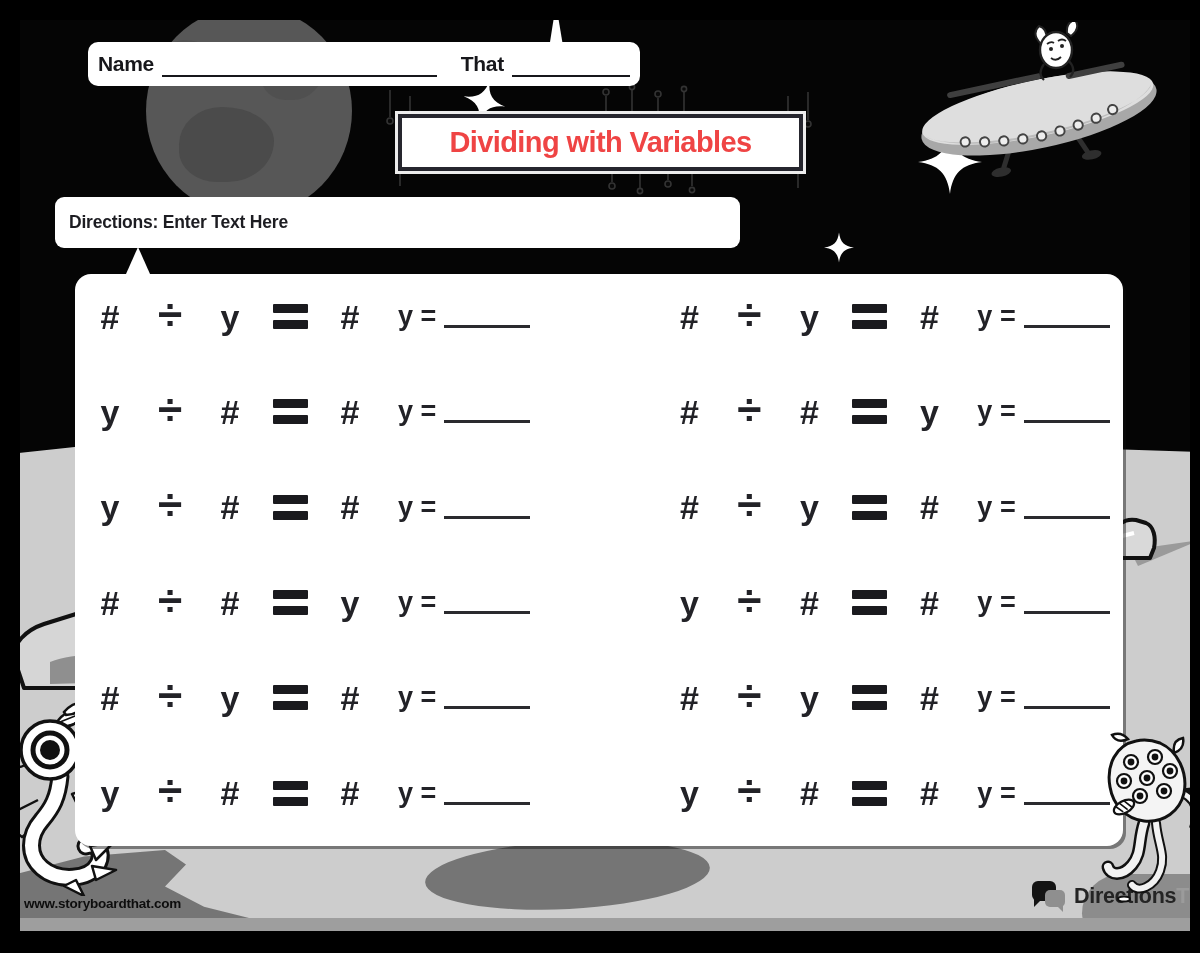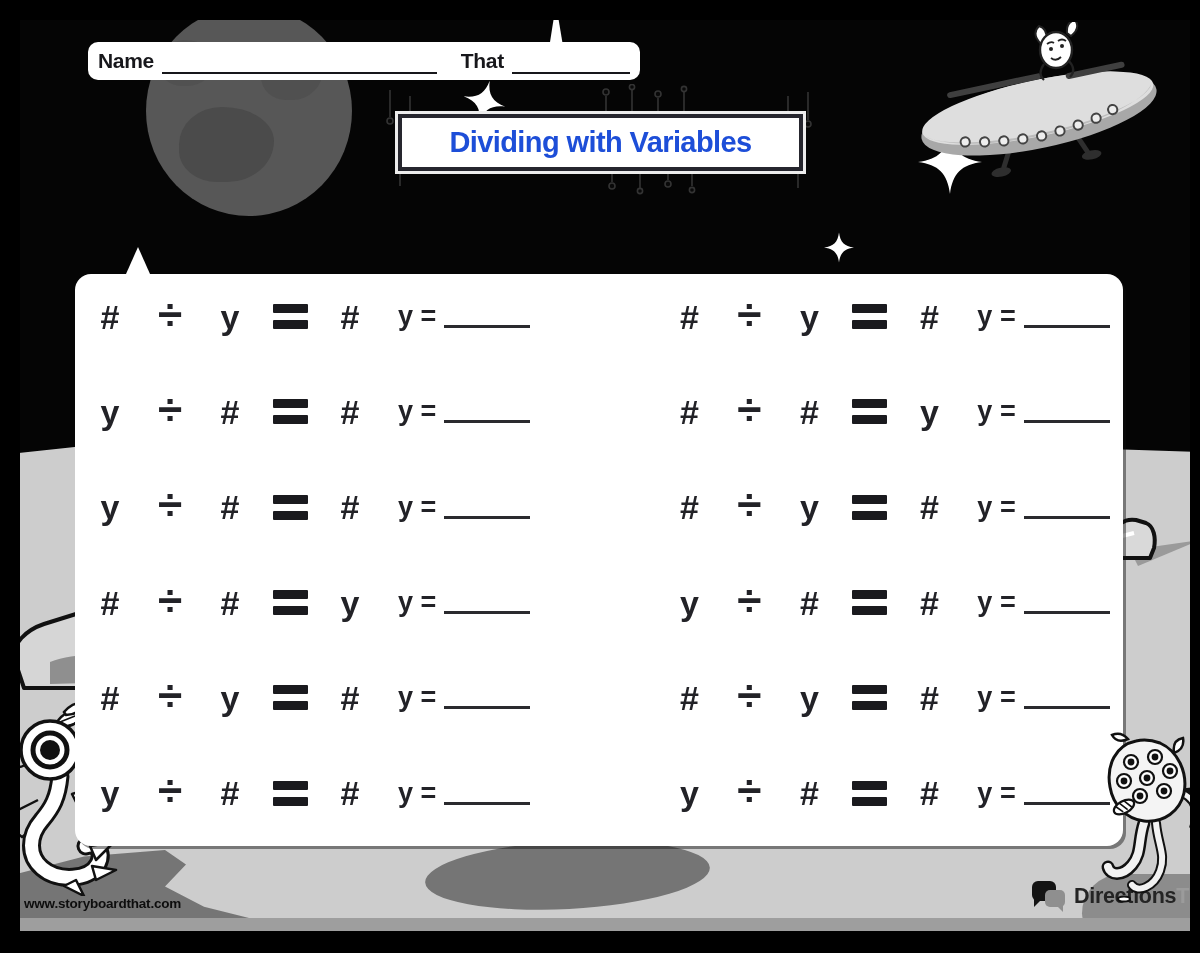--- a/index.html
+++ b/index.html
@@ -32,30 +32,30 @@
   .strip{left:0;top:918px;width:1200px;height:13px;background:#9e9e9e;z-index:5;}
 
   .rock{z-index:5;} .alien{z-index:6;} .ufo{left:903px;top:22px;width:272px;height:158px;z-index:6;}
   .alien svg,.rock svg,.ufo svg,.comet svg,.circuit svg{display:block;width:100%;height:100%;}
   .alienL{left:2px;top:698px;width:160px;height:198px;}
   .alienR{left:1098px;top:731px;width:102px;height:178px;z-index:10;}
   .rockL{left:10px;top:592px;width:230px;height:100px;}
   .rockR{left:1112px;top:514px;width:88px;height:55px;}
 
   
-  .namebox{left:88px;top:42px;width:552px;height:38px;background:#fff;border-radius:10px;z-index:10;
+  .namebox{left:88px;top:42px;width:552px;height:44px;background:#fff;border-radius:10px;z-index:10;
            display:flex;align-items:center;padding:0 10px;box-sizing:border-box;}
   .hlabel{font-size:21px;font-weight:bold;color:#17171b;letter-spacing:-0.3px;}
   .wline{border-bottom:2px solid #17171b;height:24px;}
   .nline{width:284px;margin-left:8px;}
   .dline{width:122px;margin-left:8px;}
   .datelab{margin-left:24px;}
   .titlebox{left:398px;top:114px;width:397px;height:49px;background:#fff;border:4px solid #26262e;
             box-shadow:0 0 0 3px #ededed;z-index:10;display:flex;align-items:center;justify-content:center;}
-  .title{font-size:29px;font-weight:800;color:#1d4ed8;letter-spacing:-0.6px;}
+  .title{font-size:29px;font-weight:800;color:#ef4444;letter-spacing:-0.6px;}
   .dirbox{left:55px;top:197px;width:685px;height:51px;background:#fff;border-radius:9px;z-index:10;
           display:flex;align-items:center;padding-left:14px;box-sizing:border-box;}
   .dirtext{font-size:17.5px;font-weight:bold;color:#1d1d22;letter-spacing:-0.2px;}
   .spire{left:126px;top:247px;width:0;height:0;border-left:12px solid transparent;
          border-right:12px solid transparent;border-bottom:27px solid #fff;z-index:8;}
 
   
   .panel{left:75px;top:274px;width:1048px;height:572px;background:#fff;border-radius:16px;z-index:9;
          overflow:hidden;box-shadow:3px 3px 0 rgba(15,15,15,.45);}
   .cols{display:flex;height:100%;margin-top:-5px;}
@@ -280,20 +280,23 @@
     <span class="hlabel">Name</span>
     <span class="wline nline"></span>
     <span class="hlabel datelab">That</span>
     <span class="wline dline"></span>
   </div>
 
   <div class="abs titlebox">
     <span class="title">Dividing with Variables</span>
   </div>
 
+  <div class="abs dirbox">
+    <span class="dirtext">Directions: Enter Text Here</span>
+  </div>
   <div class="abs spire"></div>
 
   <div class="abs panel">
     <div class="cols">
       <div class="col colL">
         <div class="prow">
           <span class="sym">#</span>
             <span class="sym dvd">÷</span>
             <span class="sym">y</span>
             <span class="heq">

